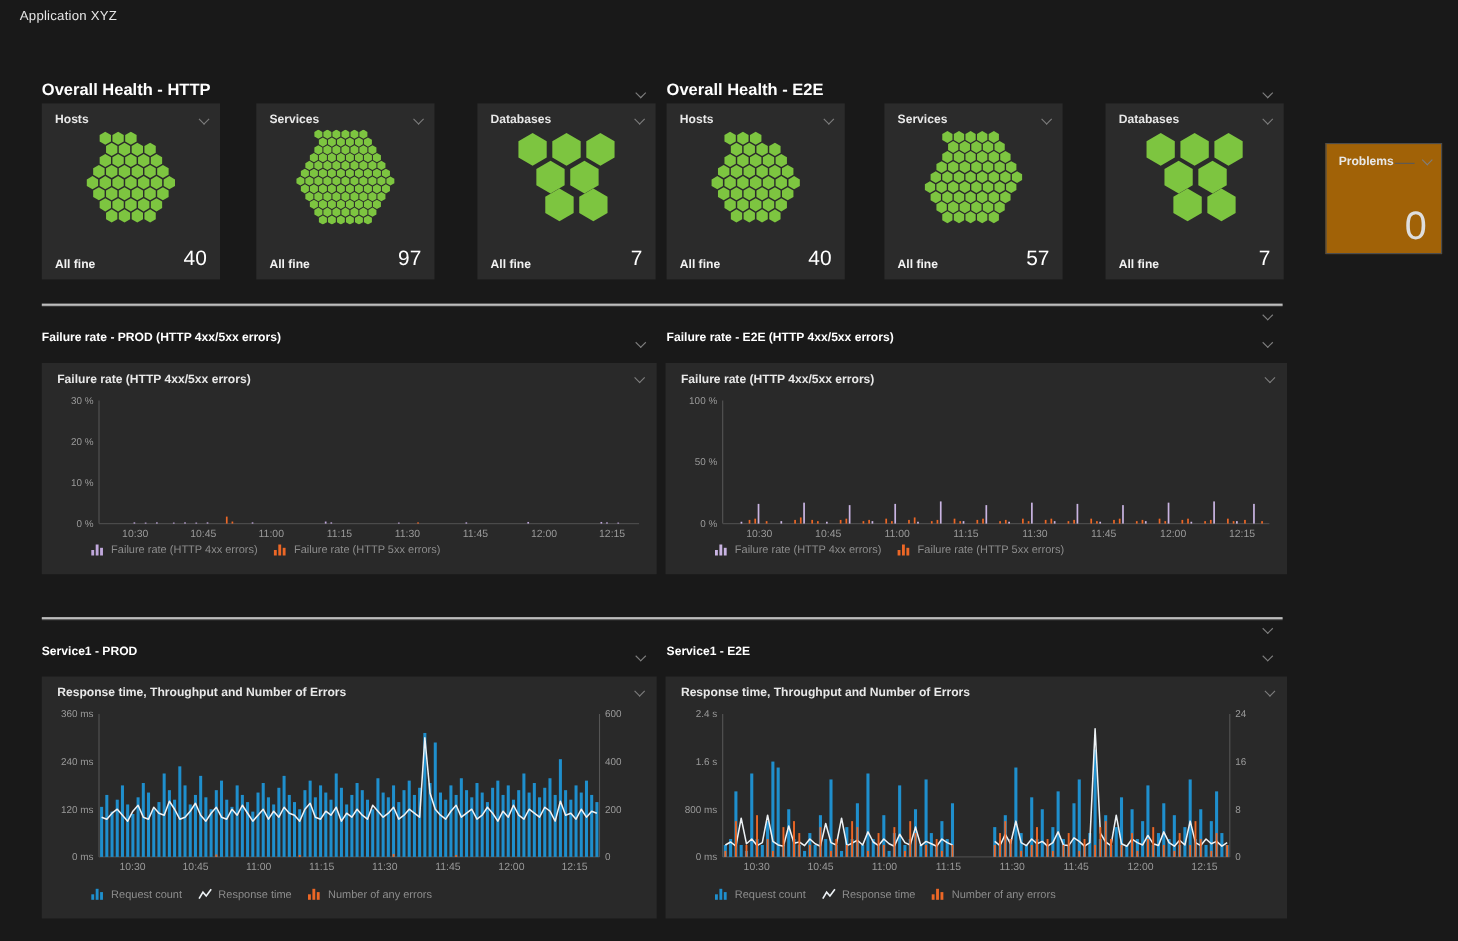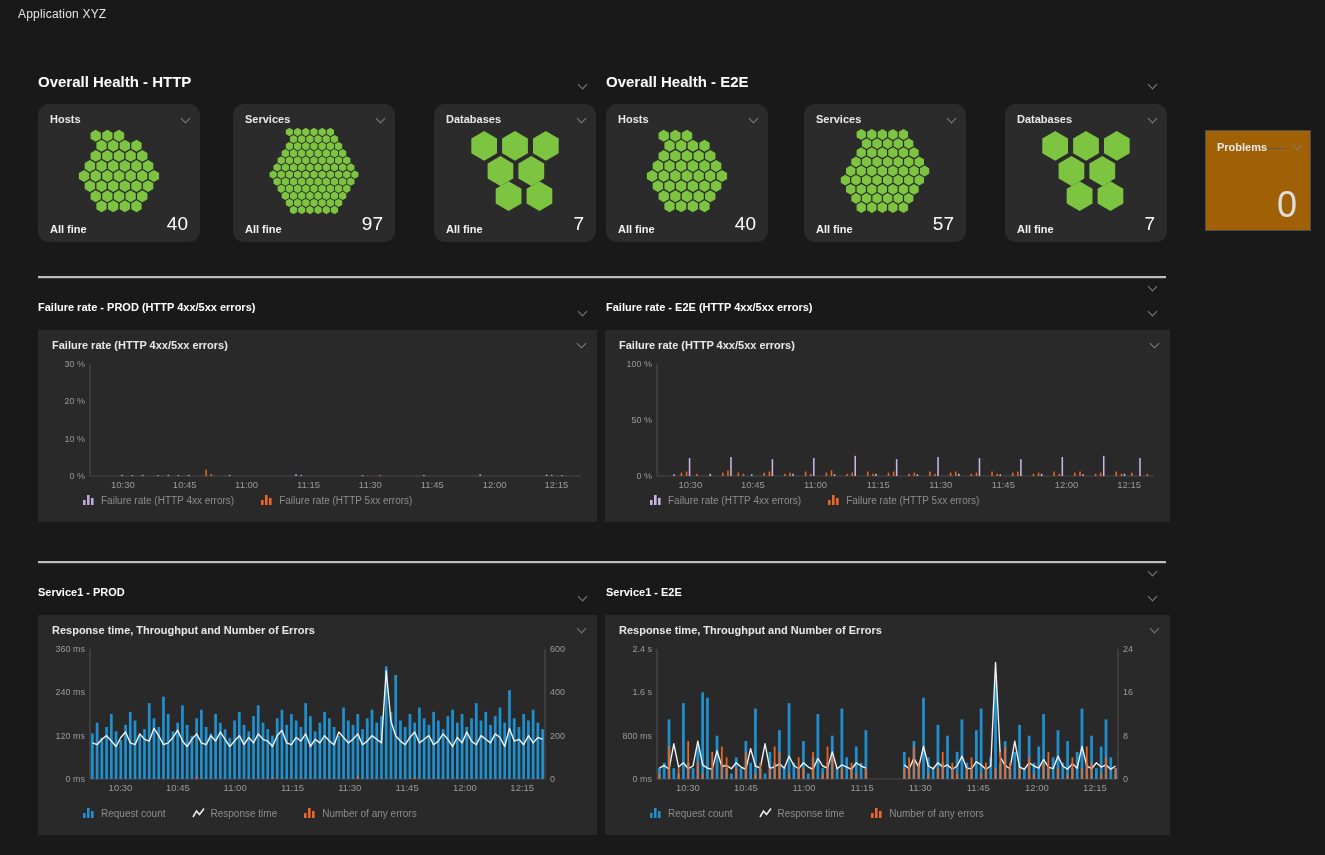--- a/index.html
+++ b/index.html
@@ -8,42 +8,42 @@
   .abs { position:absolute; }
   .app-title { left:18px; top:7px; font-size:12px; color:#e5e5e5; letter-spacing:.2px;text-align:center; }
   .group-hdr { top:73px; font-size:15px; font-weight:bold; color:#ffffff; }
   .sec-hdr   { font-size:11px; font-weight:bold; color:#ffffff; }
 
   .chev { width:12px; height:12px; cursor:pointer; }
   .chev::after { content:""; position:absolute; left:2px; top:1px; width:6px; height:6px;
                  border-right:1.6px solid #7e7e7e; border-bottom:1.6px solid #7e7e7e;
                  transform:rotate(45deg); }
 
-  .hex-tile { top:104px; width:162px; height:138px; background:#2b2b2b; cursor:pointer;border-radius:11px; }
+  .hex-tile { top:94px; width:162px; height:160px; background:#2b2b2b; cursor:pointer; }
   .tile-title { position:absolute; left:12px; top:9px; font-size:11px; font-weight:bold; color:#e8e8e8; }
   .tile-chev { position:absolute; right:8px; top:10px; }
   .hex-area { position:absolute; left:0; top:24px; width:162px; height:86px; }
   .tile-footer { position:absolute; left:12px; right:12px; bottom:7px;
                  display:flex; justify-content:space-between; align-items:flex-end; }
   .tile-status { font-size:11px; font-weight:bold; color:#f2f2f2; }
   .tile-count { font-size:19px; color:#ffffff; font-weight:400;margin-left:46px; }
 
   .problems-tile { left:1205px; top:130px; width:106px; height:101px;
                    background:#a16207; border:1px solid #4d4d4d; cursor:pointer; }
   .problems-title { position:absolute; left:11px; top:10px; font-size:11px; font-weight:bold; color:#e8e8e8; }
   .problems-trend { position:absolute; left:62px; top:17px; width:18px; height:1px; background:#5a5a5a; }
   .problems-count { position:absolute; right:13px; bottom:4px; font-size:36px; font-weight:200; color:#dedede; }
 
   .divider { left:38px; width:1128px; height:2px; background:#bdbdbd; box-shadow:0 1px 0 #3a3a3a; }
 
   .chart-card { background:#292929; }
   .card-title { position:absolute; left:14px; top:9px; font-size:11px; font-weight:bold; color:#e8e8e8; }
   .card-chev { position:absolute; right:9px; top:9px; }
   .chart-plot { position:absolute; left:8px; top:26px; }
-  .chart-legend { position:absolute; left:44px; display:flex; gap:26px; align-items:center;justify-content:flex-end; }
+  .chart-legend { position:absolute; left:44px; display:flex; gap:14px; align-items:center;justify-content:flex-end; }
   .legend-item { display:flex; align-items:center; gap:6px; cursor:pointer; }
   .legend-item span { font-size:10px; color:#8d8d8d; }
 
   svg text { font-family:"Liberation Sans", sans-serif; }
 </style>
 </head>
 <body>
 
 <div class="abs app-title">Application XYZ</div>
 

